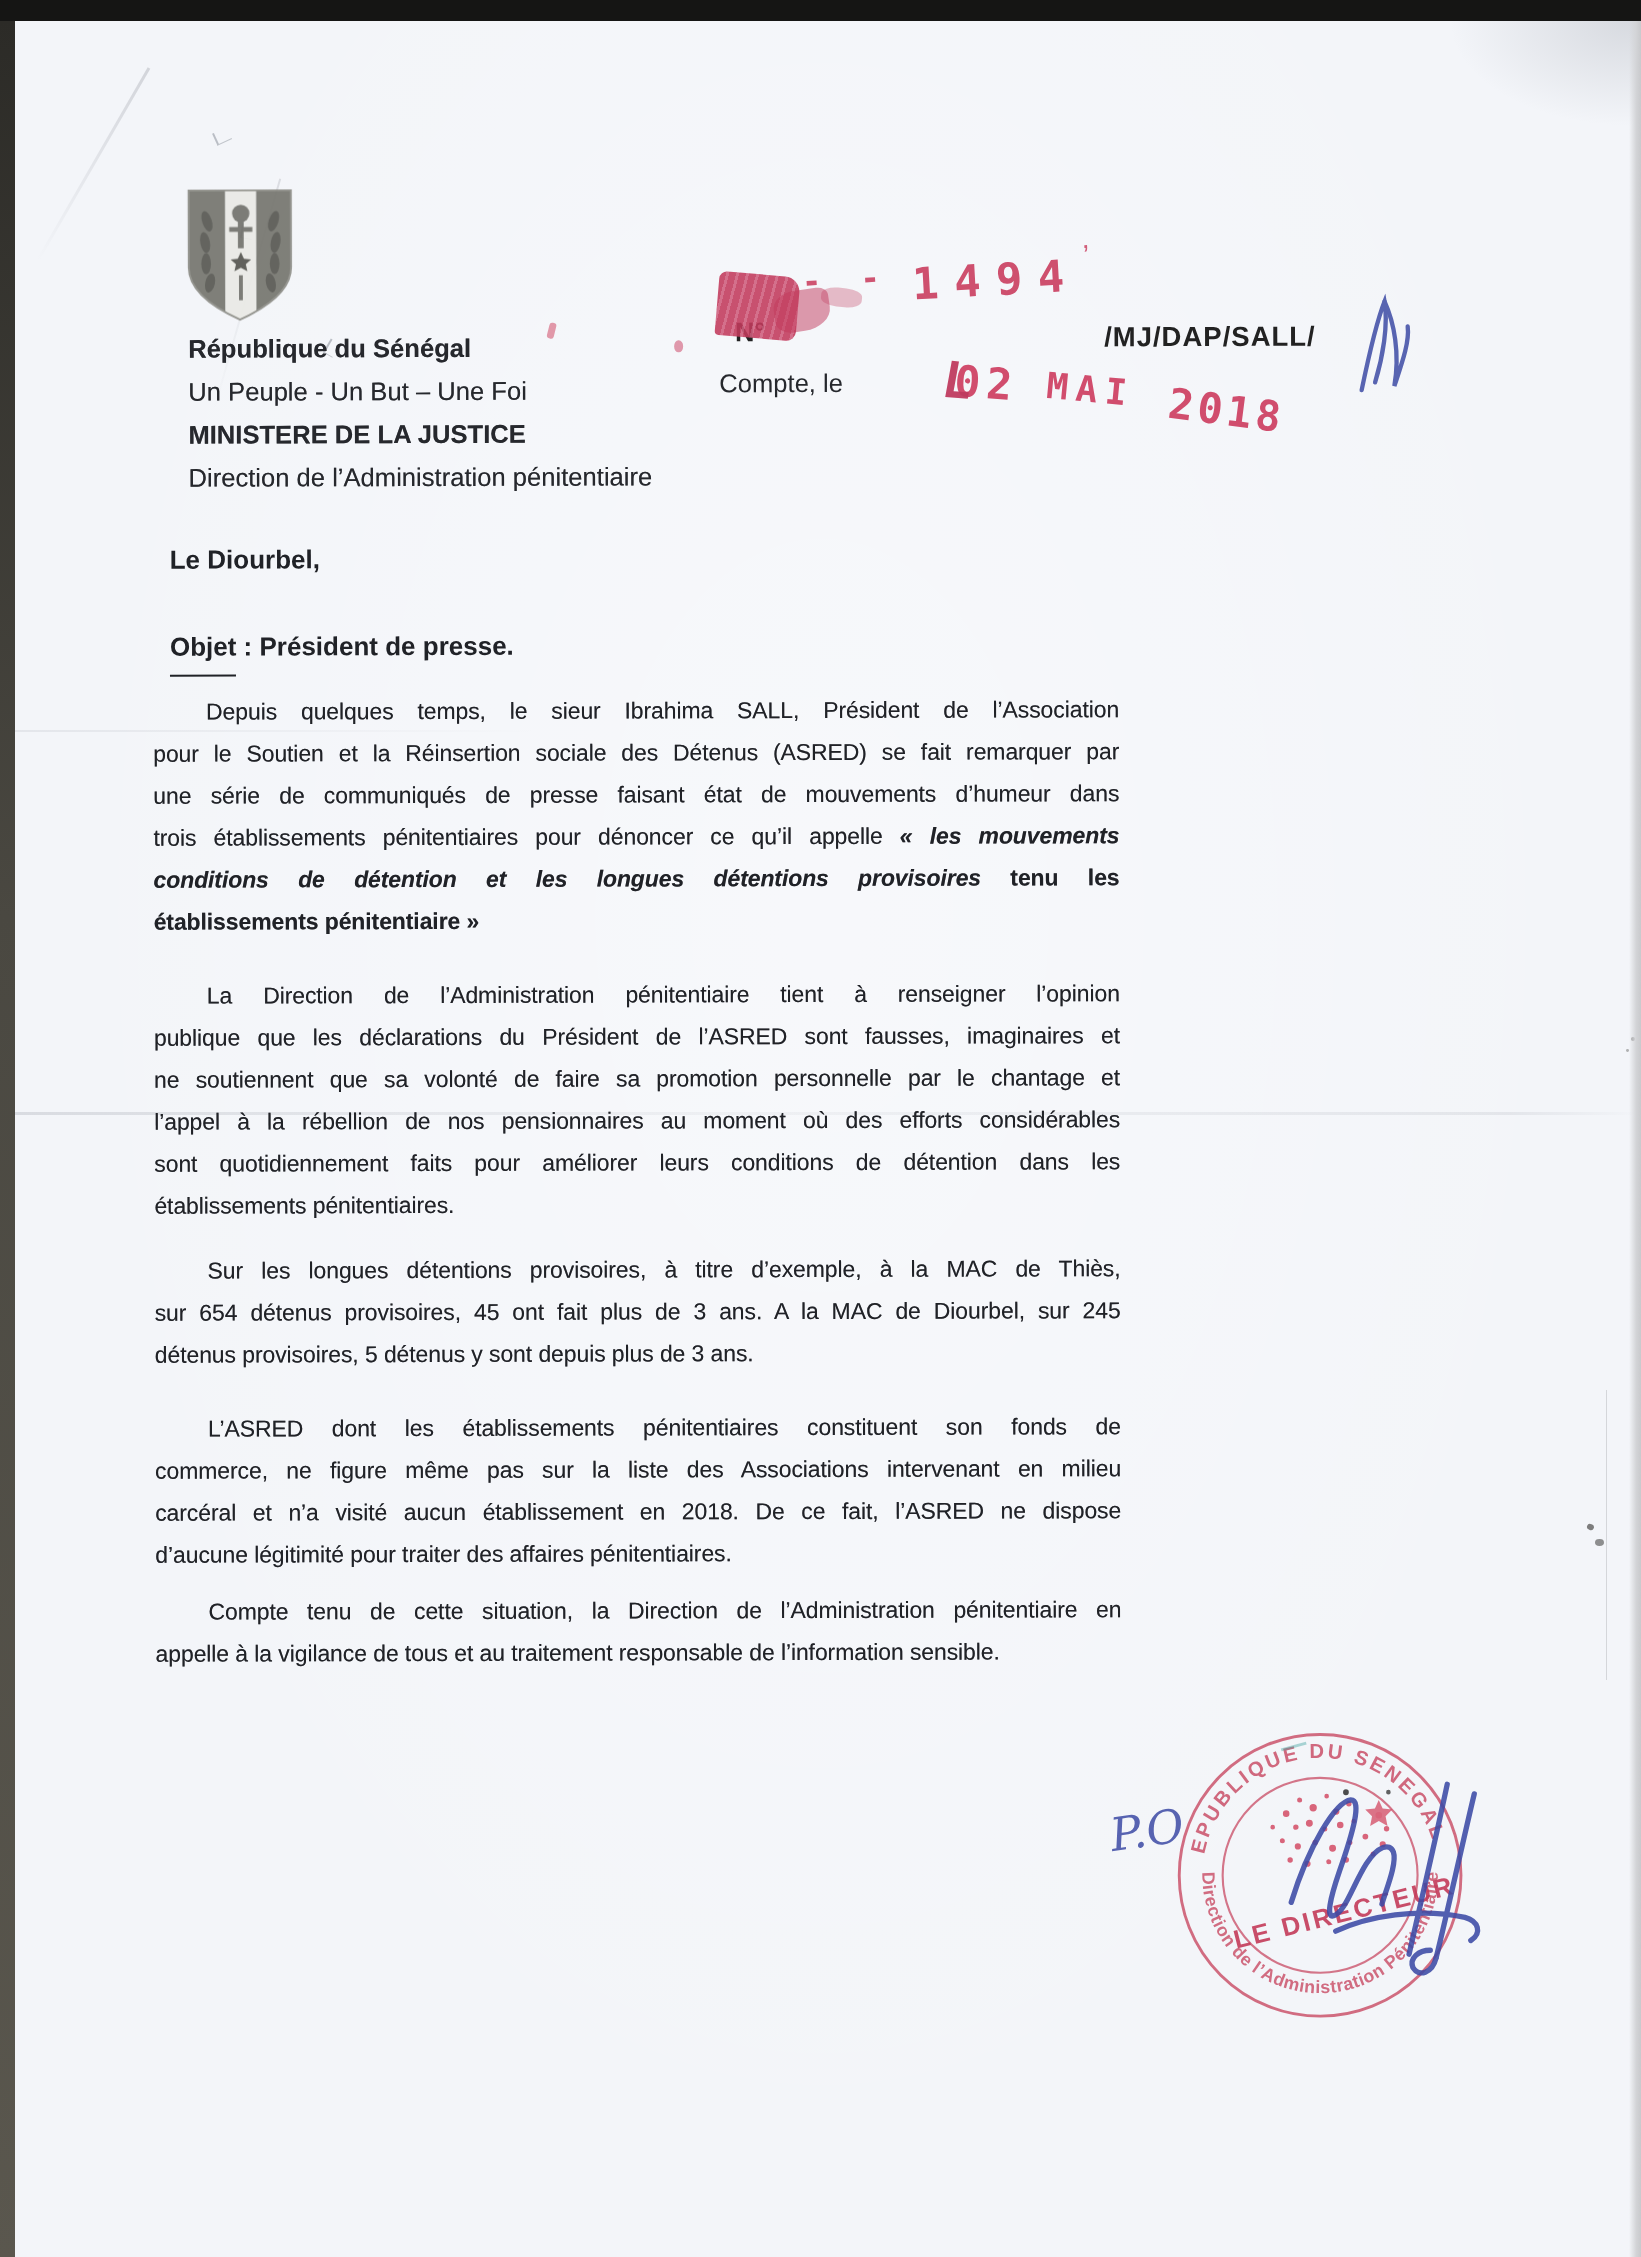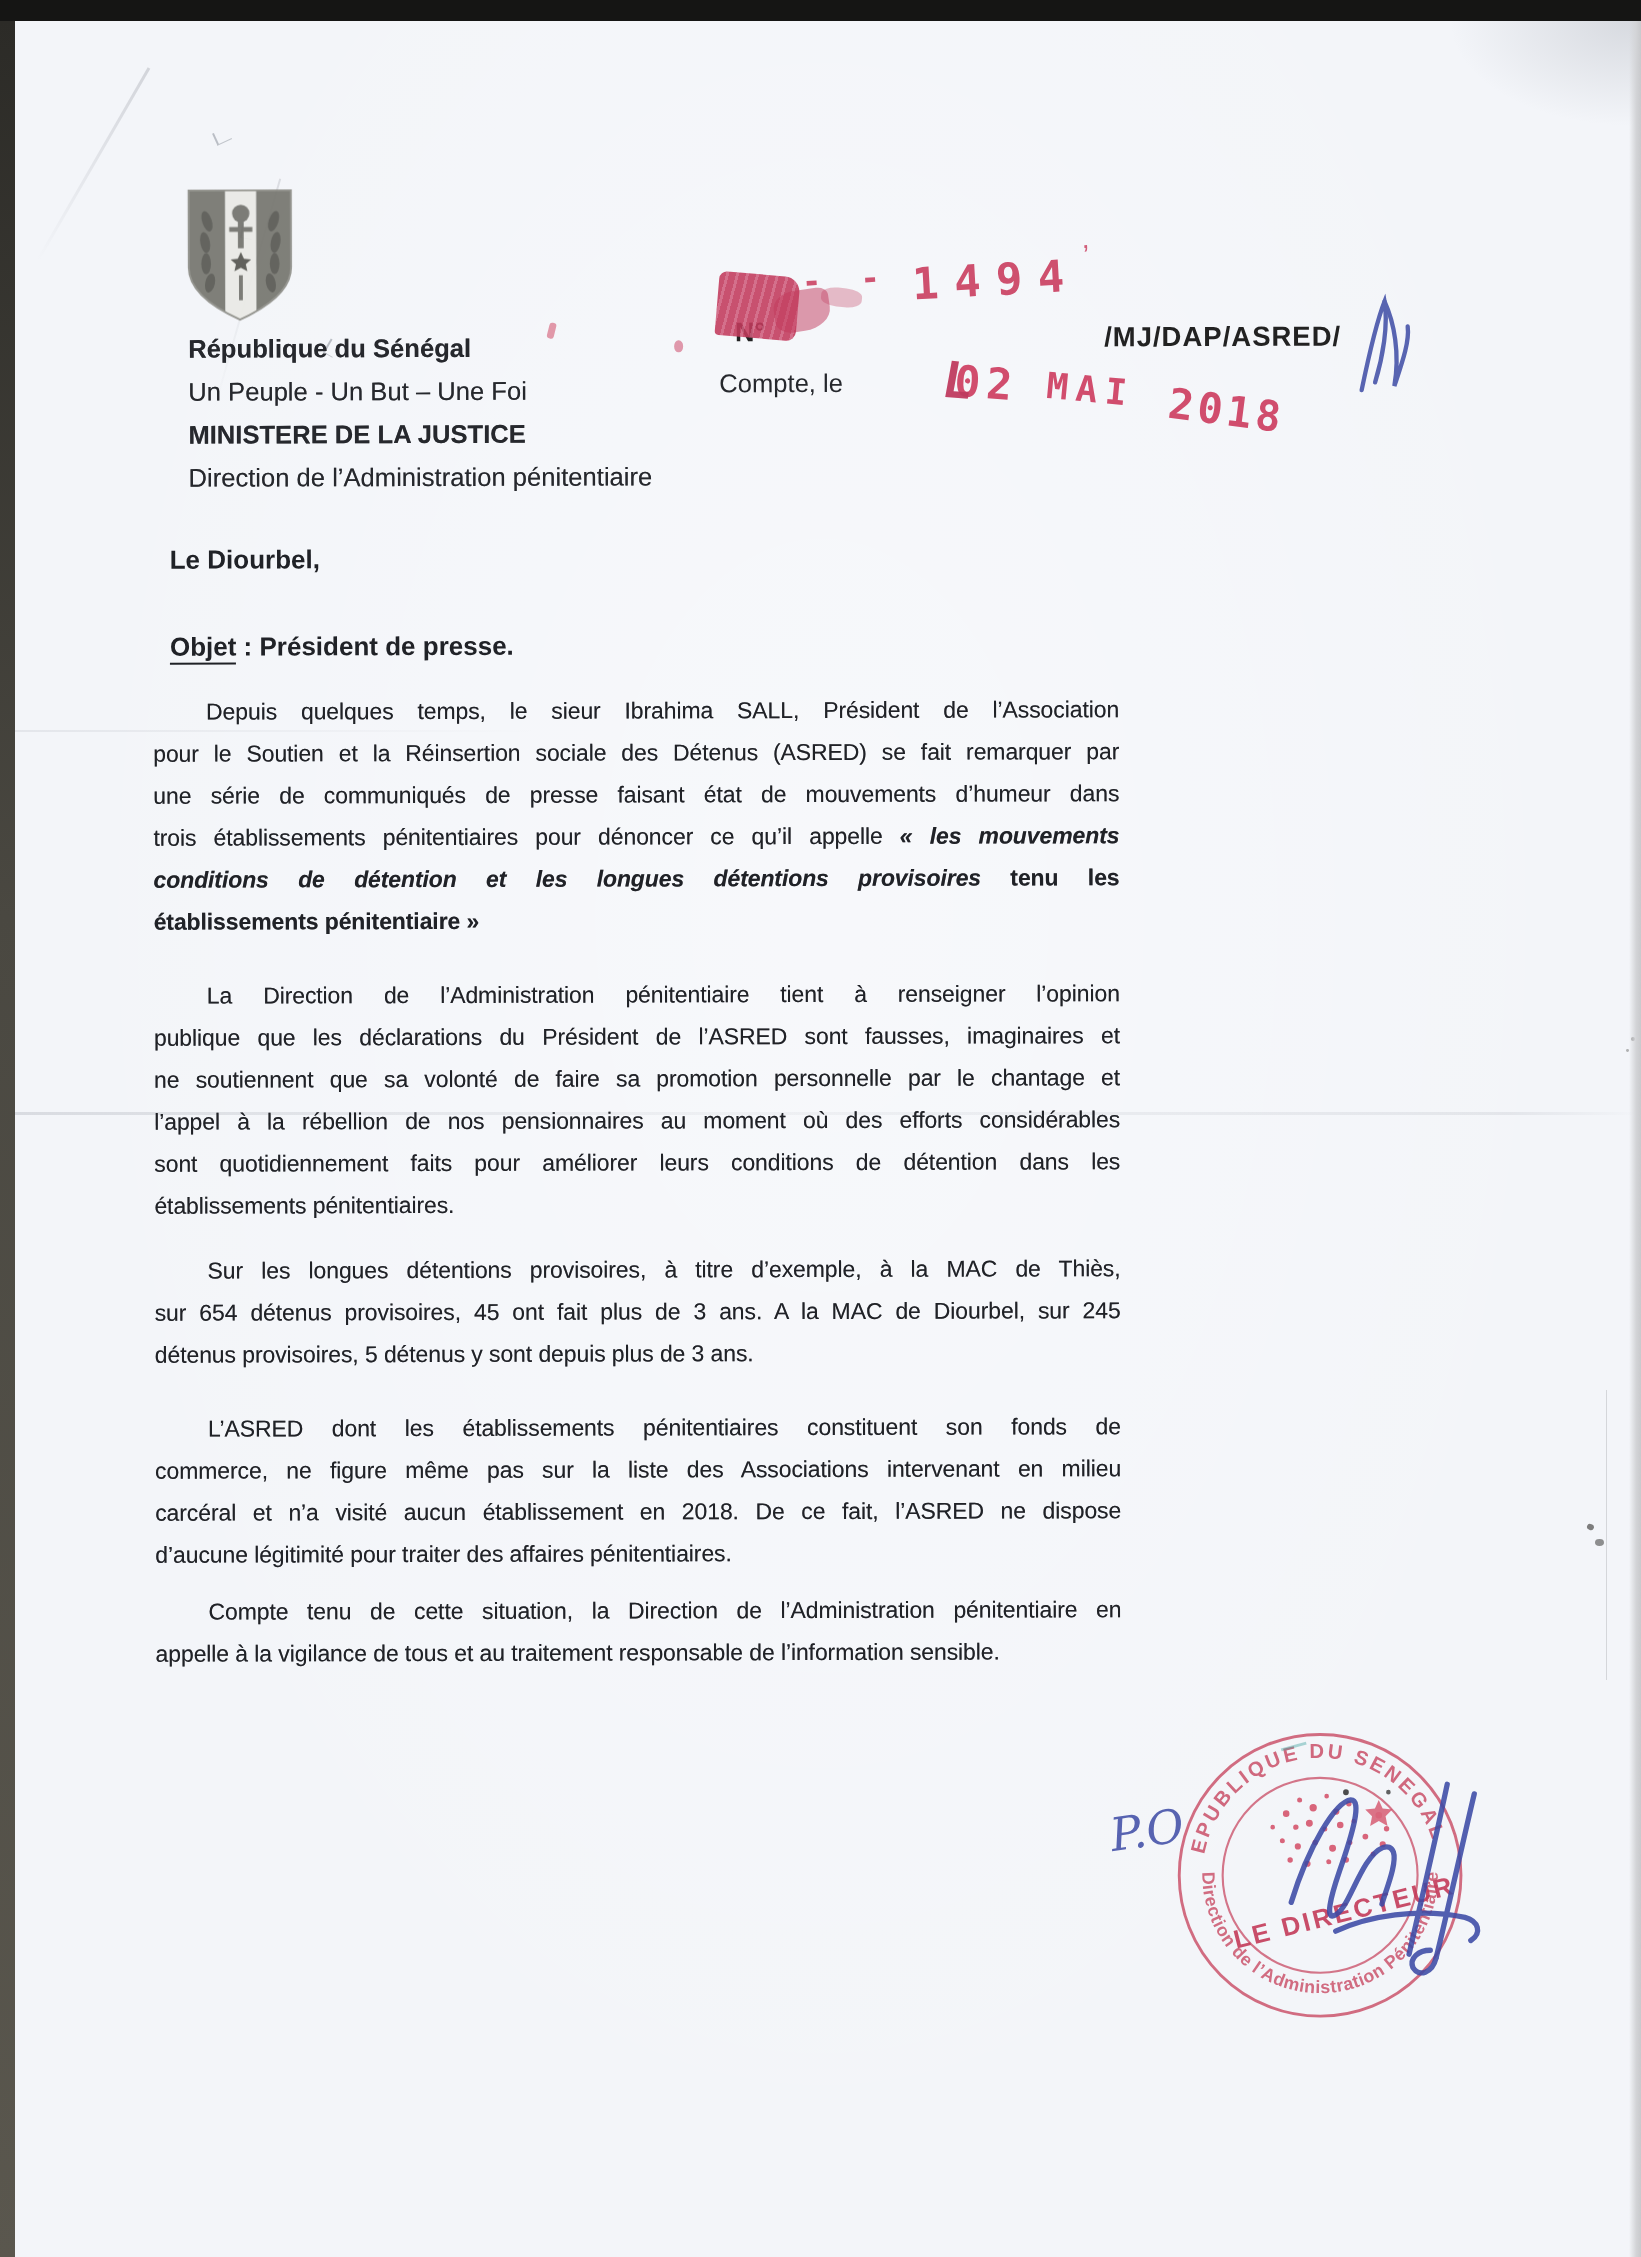--- a/index.html
+++ b/index.html
@@ -79,21 +79,21 @@
   .date .yy{font-size:42px;letter-spacing:3.9px;margin-left:25px;display:inline-block;transform:translateY(8.7px) rotate(3deg);}
   .date .lmark{position:absolute;left:-11.6px;top:-3.9px;font-size:50px;font-weight:bold;color:#bb2c52;
         transform:skewX(-6deg);opacity:.95;}
 
   
   .initials{position:absolute;left:1348px;top:295px;}
 
   
   .addr{position:absolute;left:171px;top:543px;font-size:26px;font-weight:bold;color:#202227;}
   .subject{position:absolute;left:171px;top:630px;font-size:26px;font-weight:bold;color:#202227;}
-  .subject .ul{border-bottom:2.9px solid #202227;padding-bottom:1px;}
+  .subject .ul{border-bottom:2.9px solid #202227;padding-bottom:13px;}
 
   .para{position:absolute;left:154px;width:966px;font-size:23px;letter-spacing:-0.1px;
         color:#202227;text-shadow:0 0 0.4px rgba(25,25,30,.45);}
   .para .line{display:block;height:42px;line-height:42px;text-align:justify;text-align-last:justify;overflow:hidden;}
   .para .line.last{text-align-last:left;}
   .para .line.first{text-indent:53px;}
   .p0{top:689px;}  .p1{top:973px;}  .p2{top:1248px;}  .p3{top:1406px;}  .p4{top:1589px;}
 
   
   .seal{position:absolute;left:1091px;top:1701px;}
@@ -157,21 +157,21 @@
 
     <div class="hdr">
       <span class="l b">République du Sénégal</span>
       <span class="l">Un Peuple - Un But – Une Foi</span>
       <span class="l b">MINISTERE DE LA JUSTICE</span>
       <span class="l">Direction de l’Administration pénitentiaire</span>
     </div>
 
     <div class="num-label">N°</div>
     <div class="place-line">Compte, le</div>
-    <div class="ref-code">/MJ/DAP/ASRED/</div>
+    <div class="ref-code">/MJ/DAP/SALL/</div>
 
     <div class="blob-main"></div>
     <div class="blob-f1"></div>
     <div class="blob-f2"></div>
     <div class="blob-dot"></div>
     <div class="tick-sm"></div>
 
     <div class="reg">
       <span class="dashes">- -</span>
       <span class="num">1494</span>

